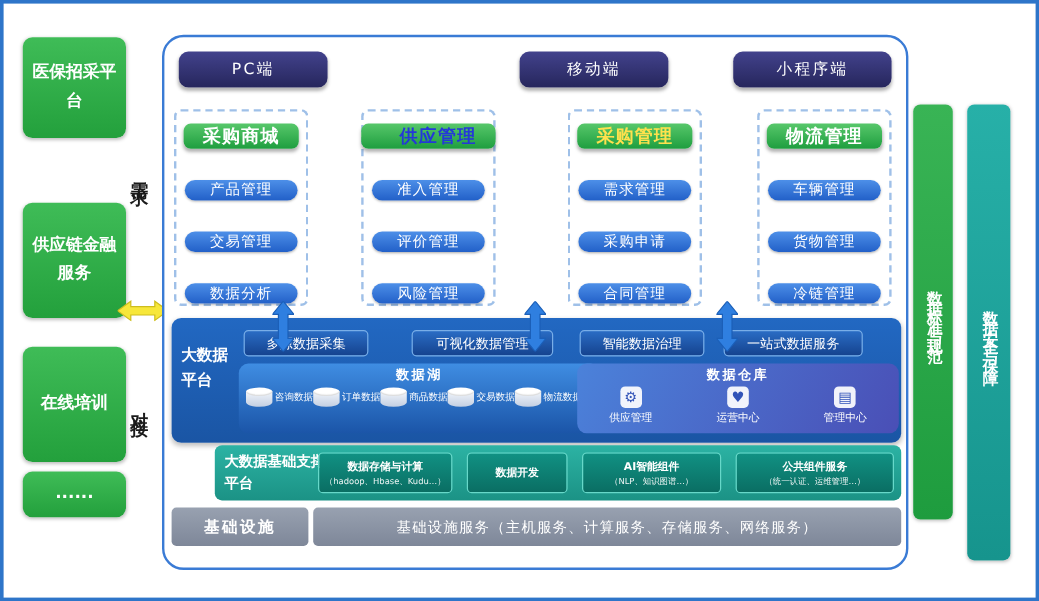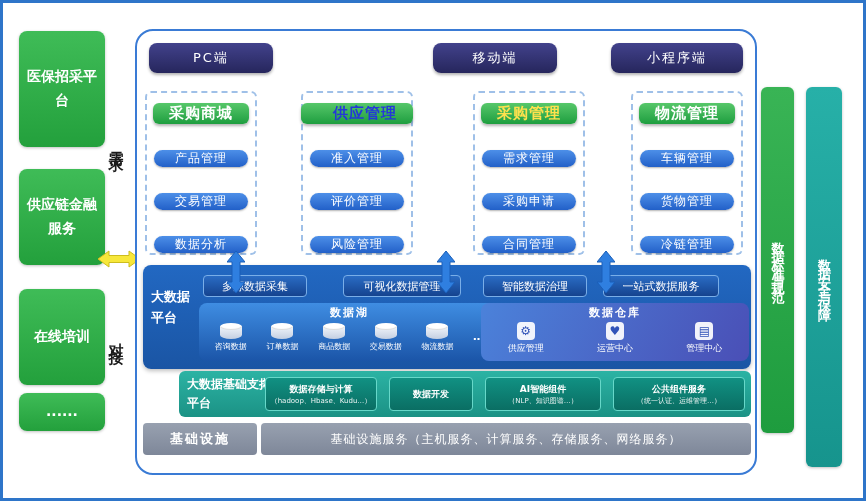--- a/index.html
+++ b/index.html
@@ -50,21 +50,21 @@
   .service-btn { position:absolute; top:272px; height:22px;
                  background:linear-gradient(180deg,#2a6cc4,#15438f);
                  border:1px solid #79aee8; border-radius:4px; color:#fff; font-size:11px;
                  display:flex; align-items:center; justify-content:center; box-sizing:border-box; }
 
   .lake { position:absolute; left:196px; top:300px; width:301px; height:58px;
           background:linear-gradient(180deg,#3f8de2,#1b55a8); border-radius:8px; }
   .panel-title { text-align:center; color:#fff; font-size:11px; font-weight:bold;
                  margin-top:2px; letter-spacing:2px; }
   .lake-row { display:flex; justify-content:space-around; align-items:flex-end; padding:1px 6px 0; }
-  .db-cell { display:flex; flex-direction:column; align-items:center; gap:2px; }
+  .db-cell { display:flex; align-items:center; gap:2px; }
   .cyl { width:22px; height:13px; background:linear-gradient(180deg,#f2f6fb,#c3cfe2);
          border-radius:0 0 11px 11px / 0 0 4px 4px; position:relative; margin-top:5px; }
   .cyl::before { content:""; position:absolute; top:-3px; left:0; width:22px; height:7px;
                  background:#ffffff; border-radius:50%; box-shadow:inset 0 -1px 1px rgba(0,0,0,.15); }
   .db-label { color:#fff; font-size:8px; white-space:nowrap; }
   .db-more { color:#fff; font-size:11px; font-weight:bold; align-self:center; }
 
   .warehouse { position:absolute; left:478px; top:300px; width:268px; height:58px;
                background:linear-gradient(120deg,#4b82da,#4a4fb6); border-radius:8px; }
   .wh-row { display:flex; justify-content:space-around; padding-top:2px; }
@@ -97,21 +97,21 @@
   .rbar-standard { left:758px; top:84px; width:33px; height:346px;
                    background:linear-gradient(180deg,#39b455,#1e9c3e); }
   .rbar-security { left:803px; top:84px; width:36px; height:380px;
                    background:linear-gradient(180deg,#27b0a8,#16948d); }
 </style>
 </head>
 <body>
 
 <div class="stage">
 
-  <div class="side-box" style="top:28px;height:116px">
+  <div class="side-box" style="top:28px;height:84px">
     <span>医保招采平台</span>
   </div>
   <div class="side-box" style="top:166px;height:96px">
     <span>供应链金融服务</span>
   </div>
   <div class="side-box" style="top:286px;height:96px">
     <span>在线培训</span>
   </div>
   <div class="side-box" style="top:390px;height:38px">
     <span>......</span>

